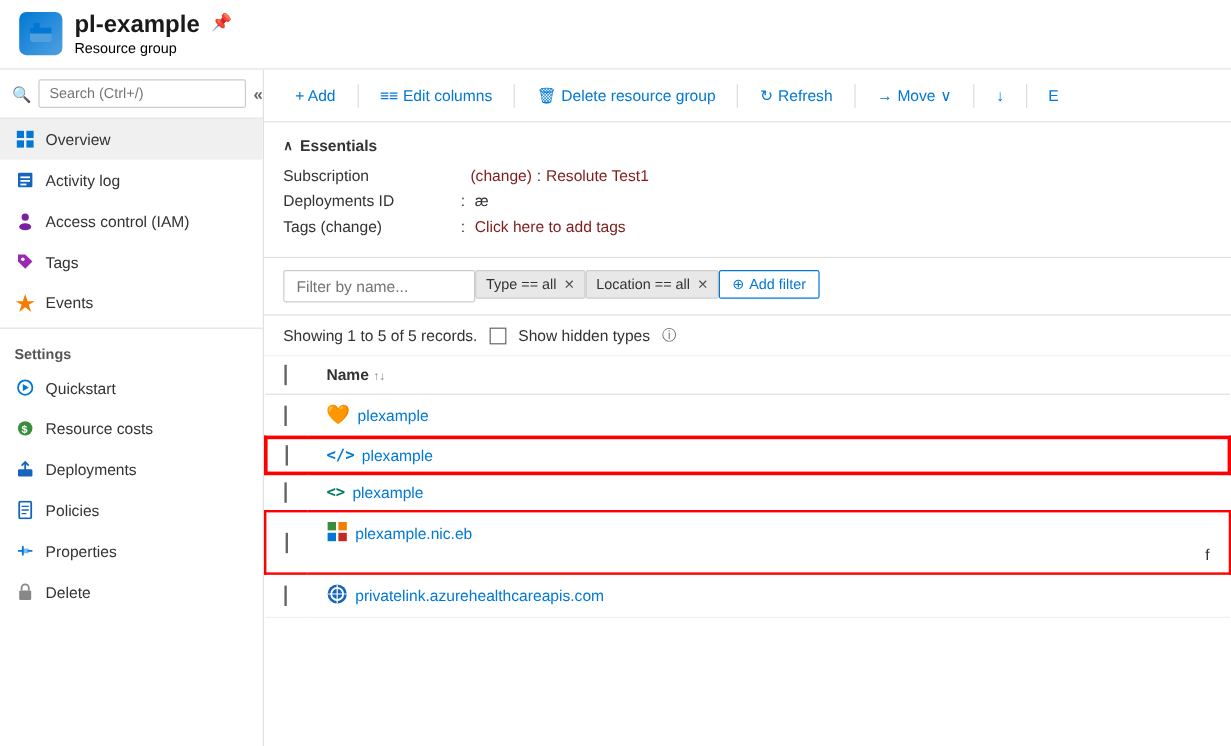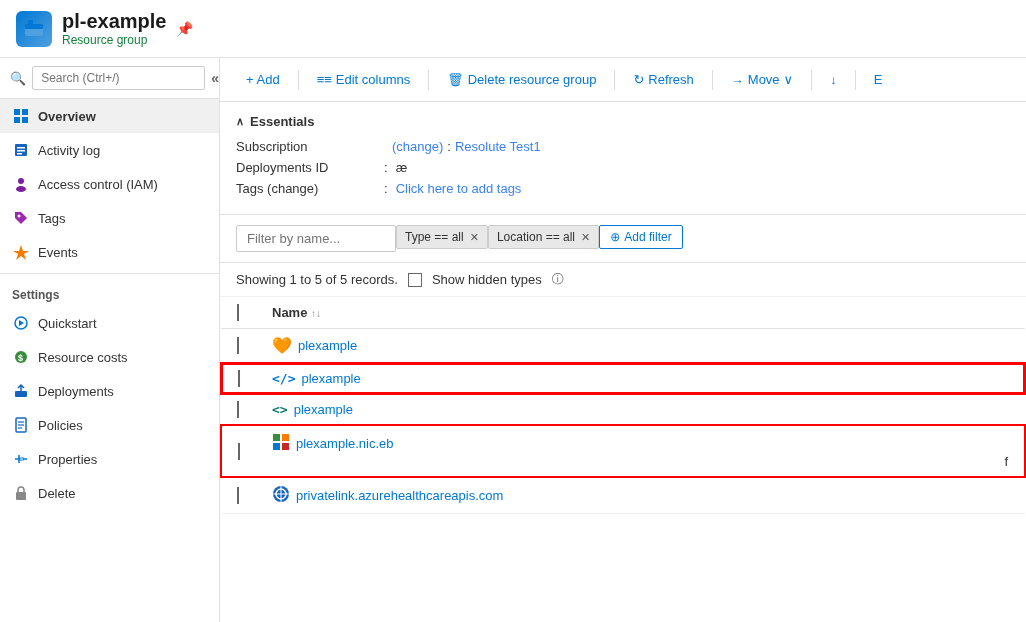--- a/index.html
+++ b/index.html
@@ -1,35 +1,34 @@
 <!DOCTYPE html>
 <html><head>
   <meta charset="utf-8">
   <style>
     * { box-sizing: border-box; margin: 0; padding: 0; }
     body { font-family: 'Segoe UI', Arial, sans-serif; font-size: 13px; color: #333; background: #f5f5f5; display: flex; flex-direction: column; height: 622px; overflow: hidden; }
 
     .top-bar {
       display: flex;
-      align-items: center;
       padding: 10px 16px;
       background: #fff;
       border-bottom: 1px solid #e0e0e0;
       gap: 10px;
     }
     .app-icon {
       width: 36px; height: 36px;
       background: linear-gradient(135deg, #0078d4 0%, #50a0e0 100%);
       border-radius: 6px;
       display: flex; align-items: center; justify-content: center;
       color: white; font-size: 18px; font-weight: bold;
     }
     .title-block { display: flex; flex-direction: column; }
     .title-main { font-size: 20px; font-weight: 600; color: #1a1a1a; }
-    .title-sub { font-size: 12px; color: #15803d; }
+    .title-sub { font-size: 12px; color: #000000; }
     .pin-icon { color: #888; font-size: 14px; cursor: pointer; }
 
     .main-layout { display: flex; flex: 1; overflow: hidden; }
 
     
     .sidebar {
       width: 220px;
       min-width: 220px;
       background: #fff;
       border-right: 1px solid #e0e0e0;
@@ -55,21 +54,21 @@
     .collapse-btn {
       font-size: 14px; color: #666; cursor: pointer; font-weight: bold;
     }
     .nav-item {
       display: flex; align-items: center; gap: 8px;
       padding: 8px 12px;
       cursor: pointer;
       font-size: 13px;
       color: #333;
     }
-    .nav-item.active { background: #f0f0f0; font-weight: 700; }
+    .nav-item.active { background: #f0f0f0; font-weight: 400; }
     .nav-icon { width: 18px; height: 18px; display: flex; align-items: center; justify-content: center; font-size: 14px; }
     .section-label { font-size: 12px; font-weight: 600; color: #555; padding: 10px 12px 4px; }
     .divider { border-top: 1px solid #e0e0e0; margin: 4px 0; }
 
     
     .content {
       flex: 1;
       overflow-y: auto;
       background: #fff;
       padding: 0;
@@ -98,21 +97,21 @@
     }
     .essentials-header {
       display: flex; align-items: center; gap: 6px;
       font-weight: 600; font-size: 13px; margin-bottom: 10px;
     }
     .essentials-row {
       display: flex; align-items: center; margin-bottom: 6px; font-size: 13px;
     }
     .essentials-label { width: 140px; color: #333; }
     .essentials-colon { margin: 0 8px; color: #333; }
-    .essentials-value { color: #3b82f6; cursor: pointer; }
+    .essentials-value { color: #7f1d1d; cursor: pointer; }
     .essentials-value.plain { color: #333; }
 
     
     .filter-bar {
       display: flex; align-items: flex-start; gap: 0;
       padding: 10px 16px;
       border-bottom: 1px solid #e0e0e0;
     }
     .filter-input {
       border: 1px solid #ccc; border-radius: 2px;

